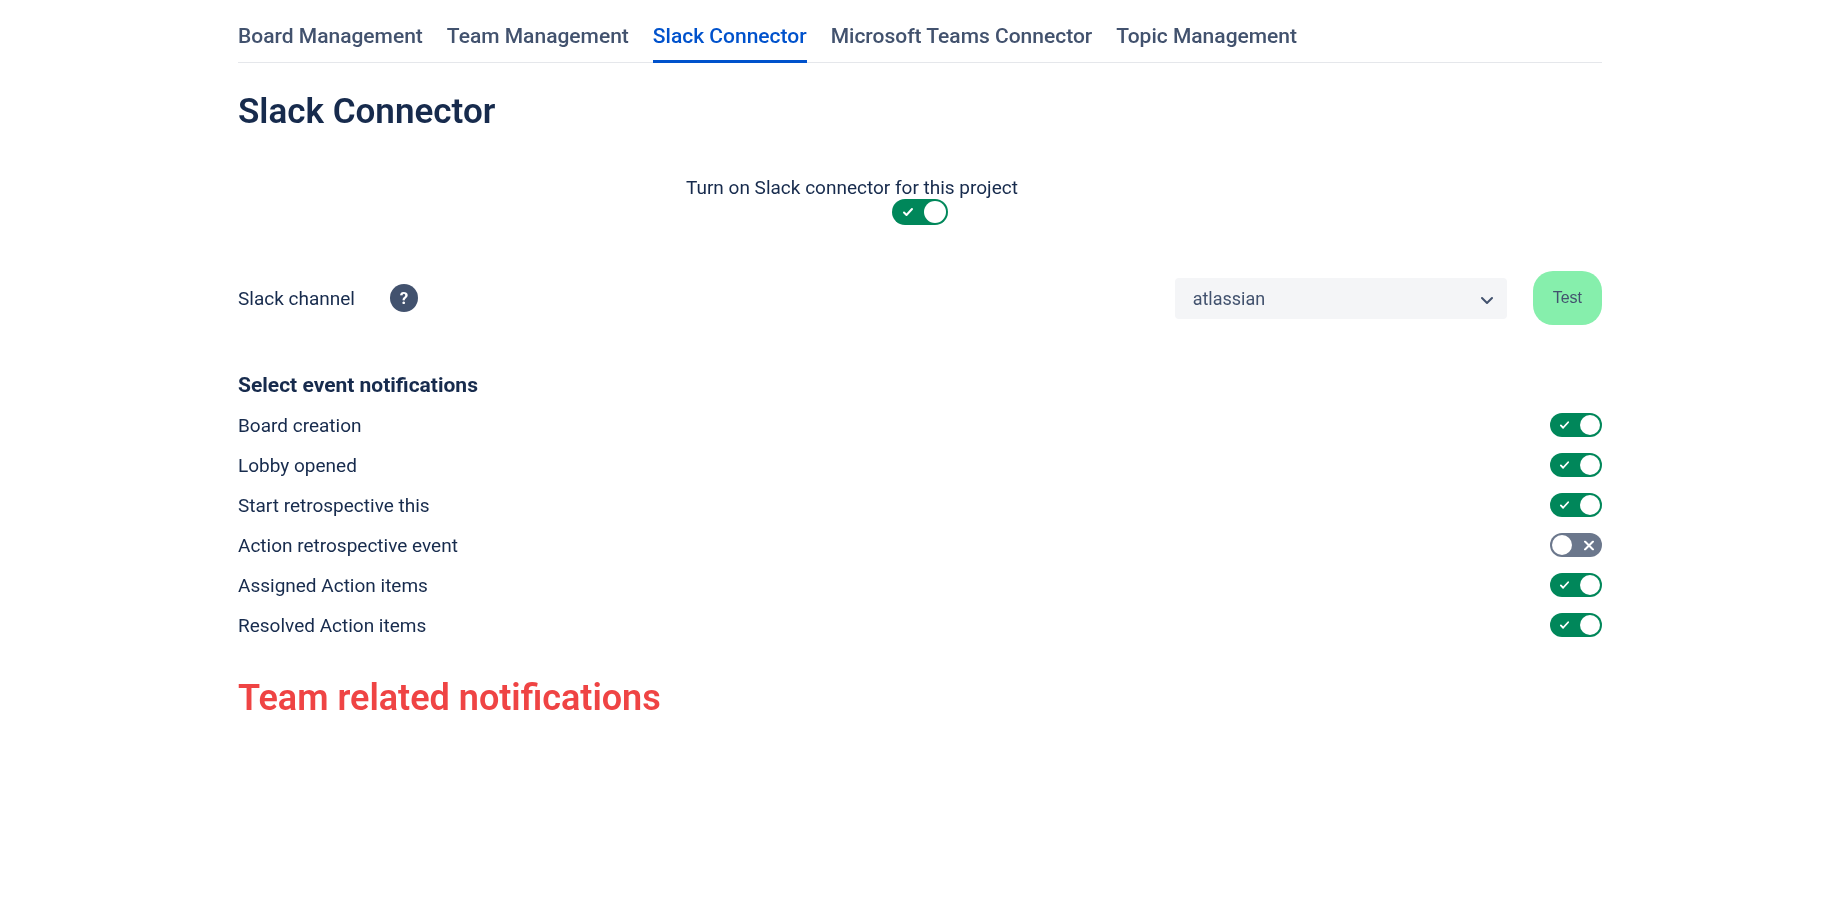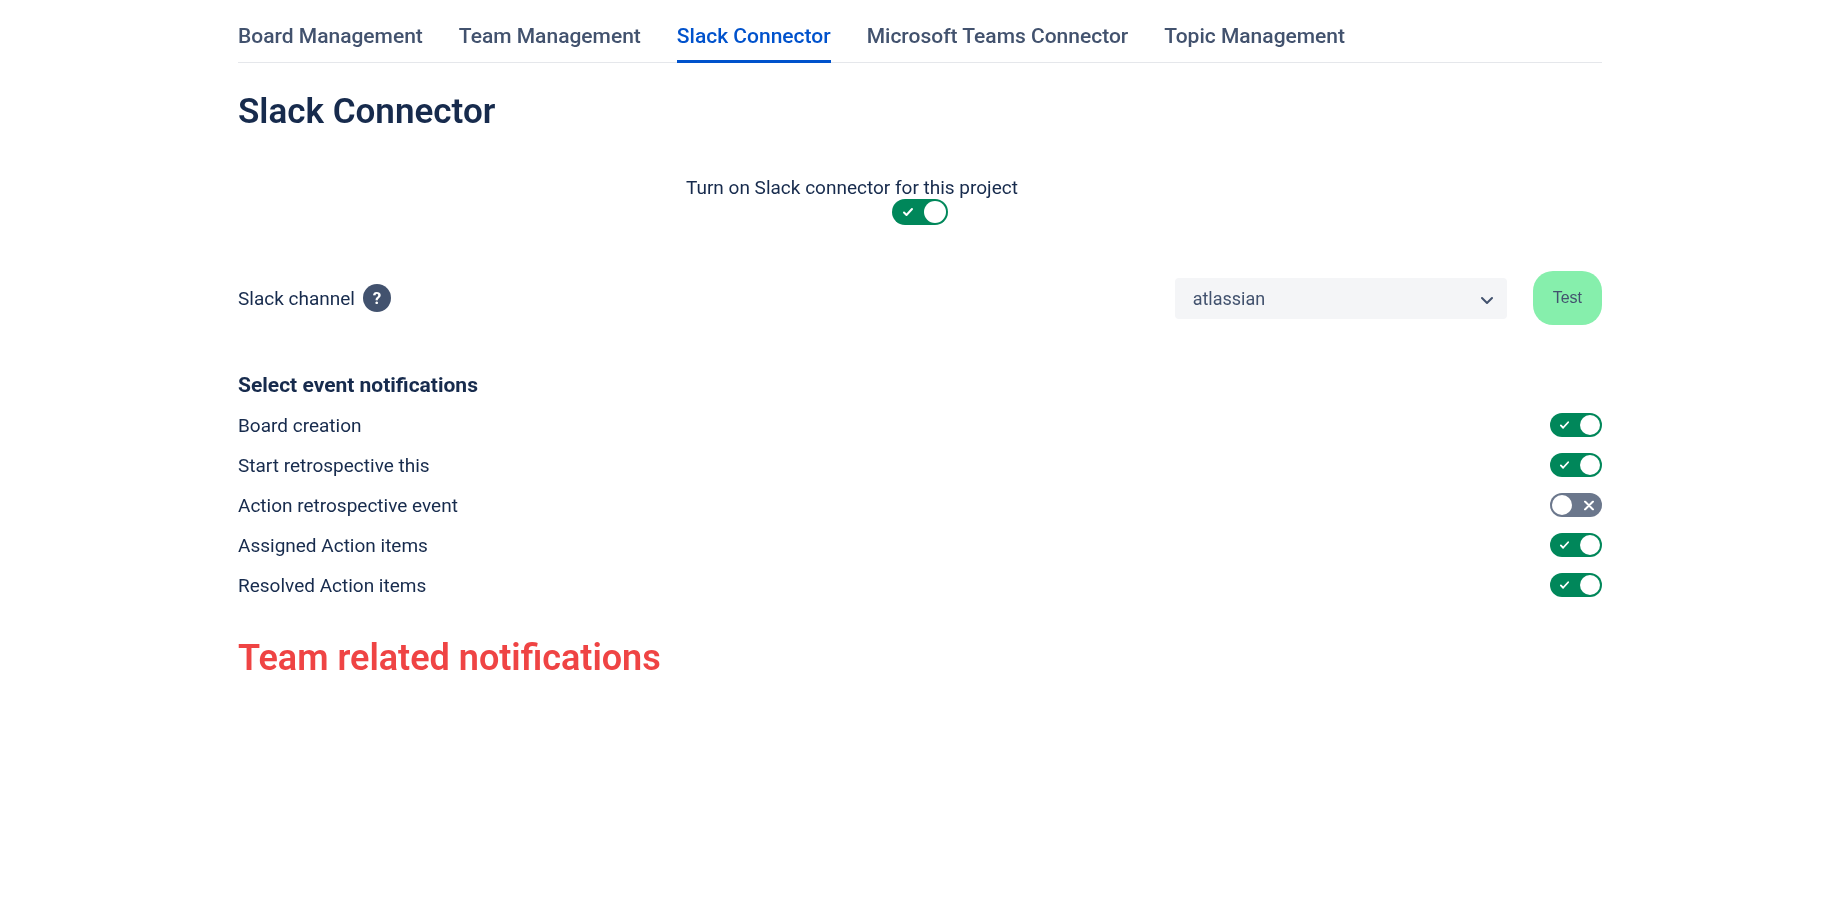--- a/index.html
+++ b/index.html
@@ -14,21 +14,21 @@
       padding: 24px 0 0 0;
     }
     .container {
       max-width: 1372px;
       margin: 0 auto;
       padding: 0 4px;
     }
     .tabs {
       display: flex;
       border-bottom: 1px solid #e5e7eb;
-      gap: 36px;
+      gap: 24px;
     }
     .tab {
       font-size: 21px;
       font-weight: 500;
       color: #42526E;
       padding: 0 0 14px 0;
       cursor: pointer;
       position: relative;
     }
     .tab.active {
@@ -98,21 +98,21 @@
     .channel-row {
       display: flex;
       align-items: center;
       margin-top: 46px;
     }
     .channel-label {
       font-size: 19px;
       color: #172B4D;
       display: flex;
       align-items: center;
-      gap: 8px;
+      gap: 35px;
     }
     .help-icon {
       width: 28px;
       height: 28px;
       border-radius: 50%;
       background: #42526E;
       color: #fff;
       display: flex;
       align-items: center;
       justify-content: center;
@@ -270,20 +270,29 @@
       <div class="notif-row">
         <span class="notif-label">Board creation</span>
         <span class="small-toggle on">
           <span class="toggle-icon"><svg width="11" height="11" viewBox="0 0 12 12">
               <path d="M2 6.5 L4.5 9 L10 3" stroke="white" stroke-width="2" fill="none" stroke-linecap="round" stroke-linejoin="round"></path>
             </svg></span>
           <span class="toggle-knob"></span>
         </span>
       </div>
       <div class="notif-row">
+        <span class="notif-label">Lobby opened</span>
+        <span class="small-toggle on">
+          <span class="toggle-icon"><svg width="11" height="11" viewBox="0 0 12 12">
+              <path d="M2 6.5 L4.5 9 L10 3" stroke="white" stroke-width="2" fill="none" stroke-linecap="round" stroke-linejoin="round"></path>
+            </svg></span>
+          <span class="toggle-knob"></span>
+        </span>
+      </div>
+      <div class="notif-row">
         <span class="notif-label">Start retrospective this</span>
         <span class="small-toggle on">
           <span class="toggle-icon"><svg width="11" height="11" viewBox="0 0 12 12">
               <path d="M2 6.5 L4.5 9 L10 3" stroke="white" stroke-width="2" fill="none" stroke-linecap="round" stroke-linejoin="round"></path>
             </svg></span>
           <span class="toggle-knob"></span>
         </span>
       </div>
       <div class="notif-row">
         <span class="notif-label">Action retrospective event</span>

